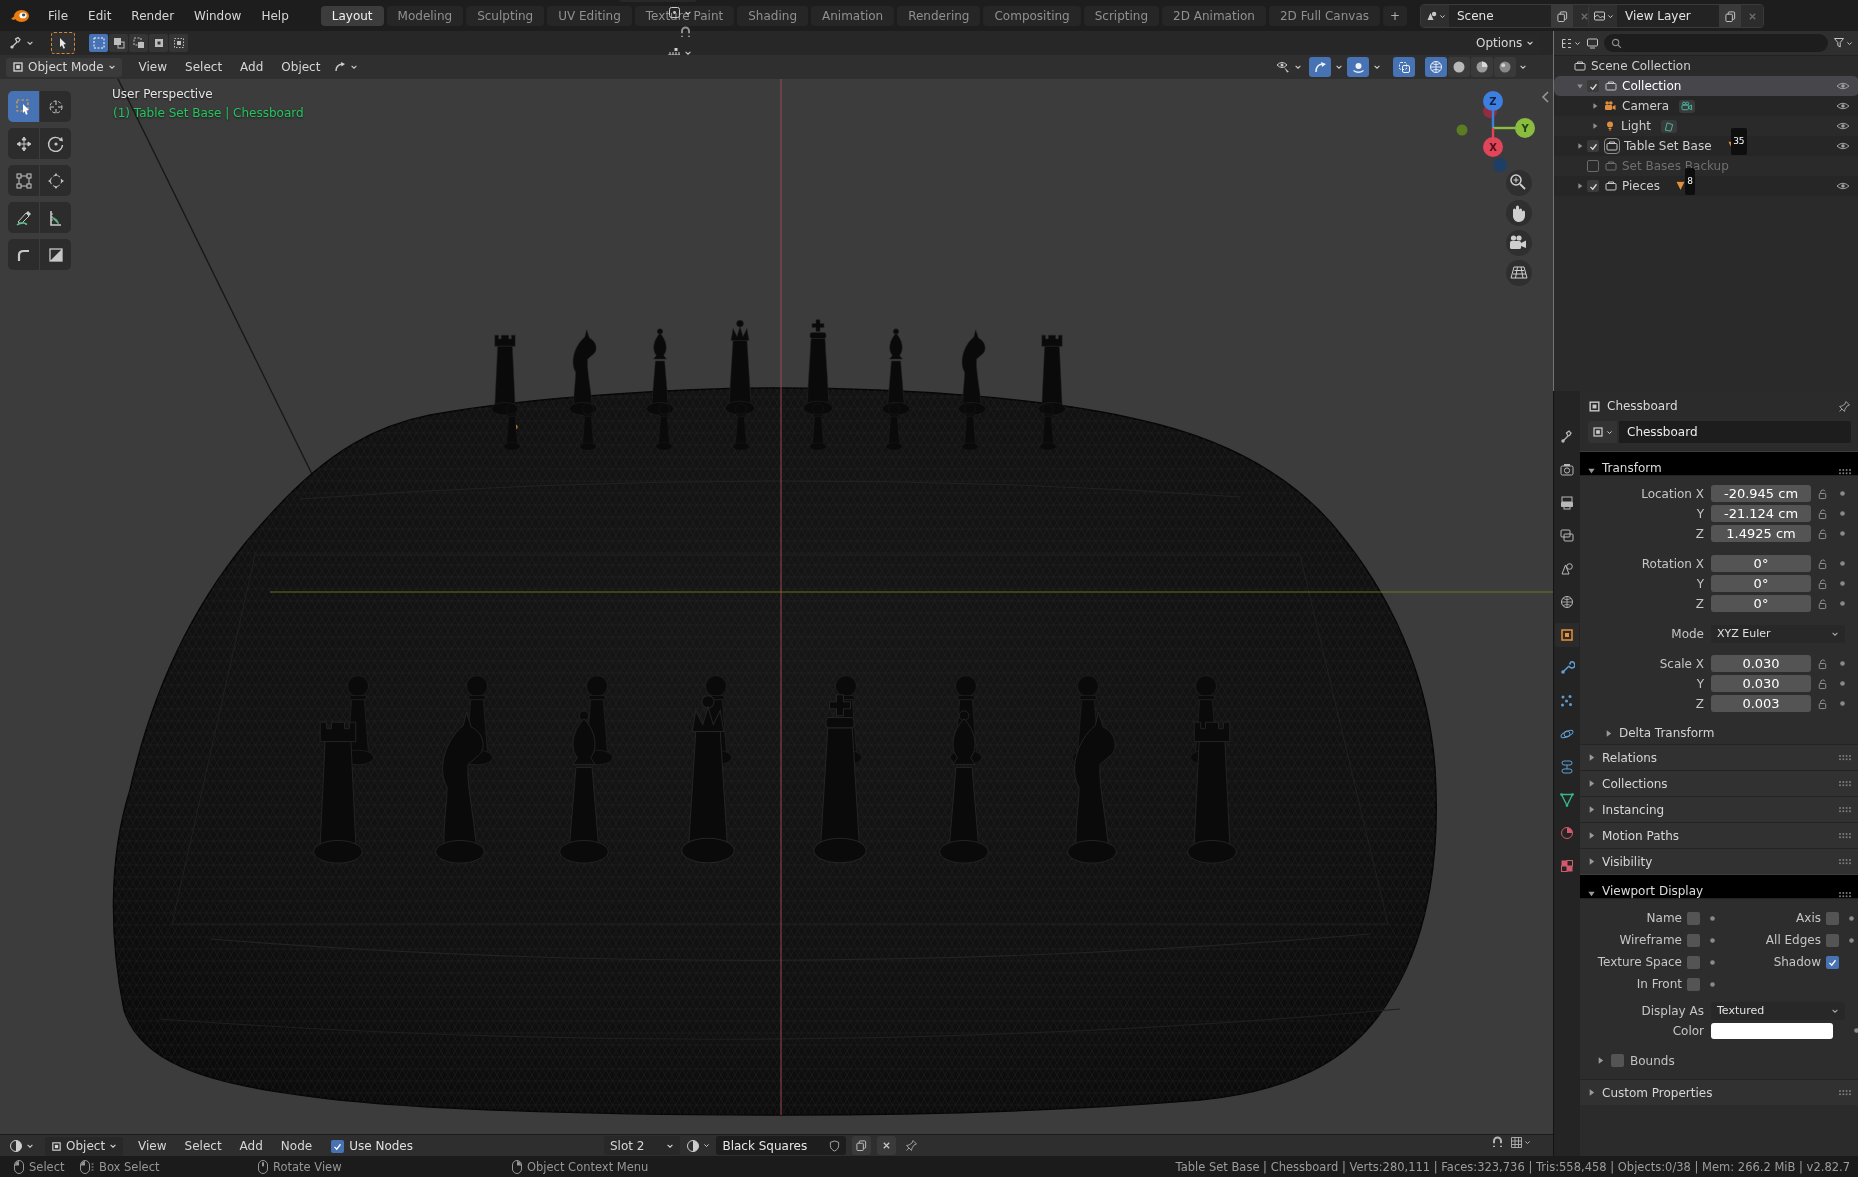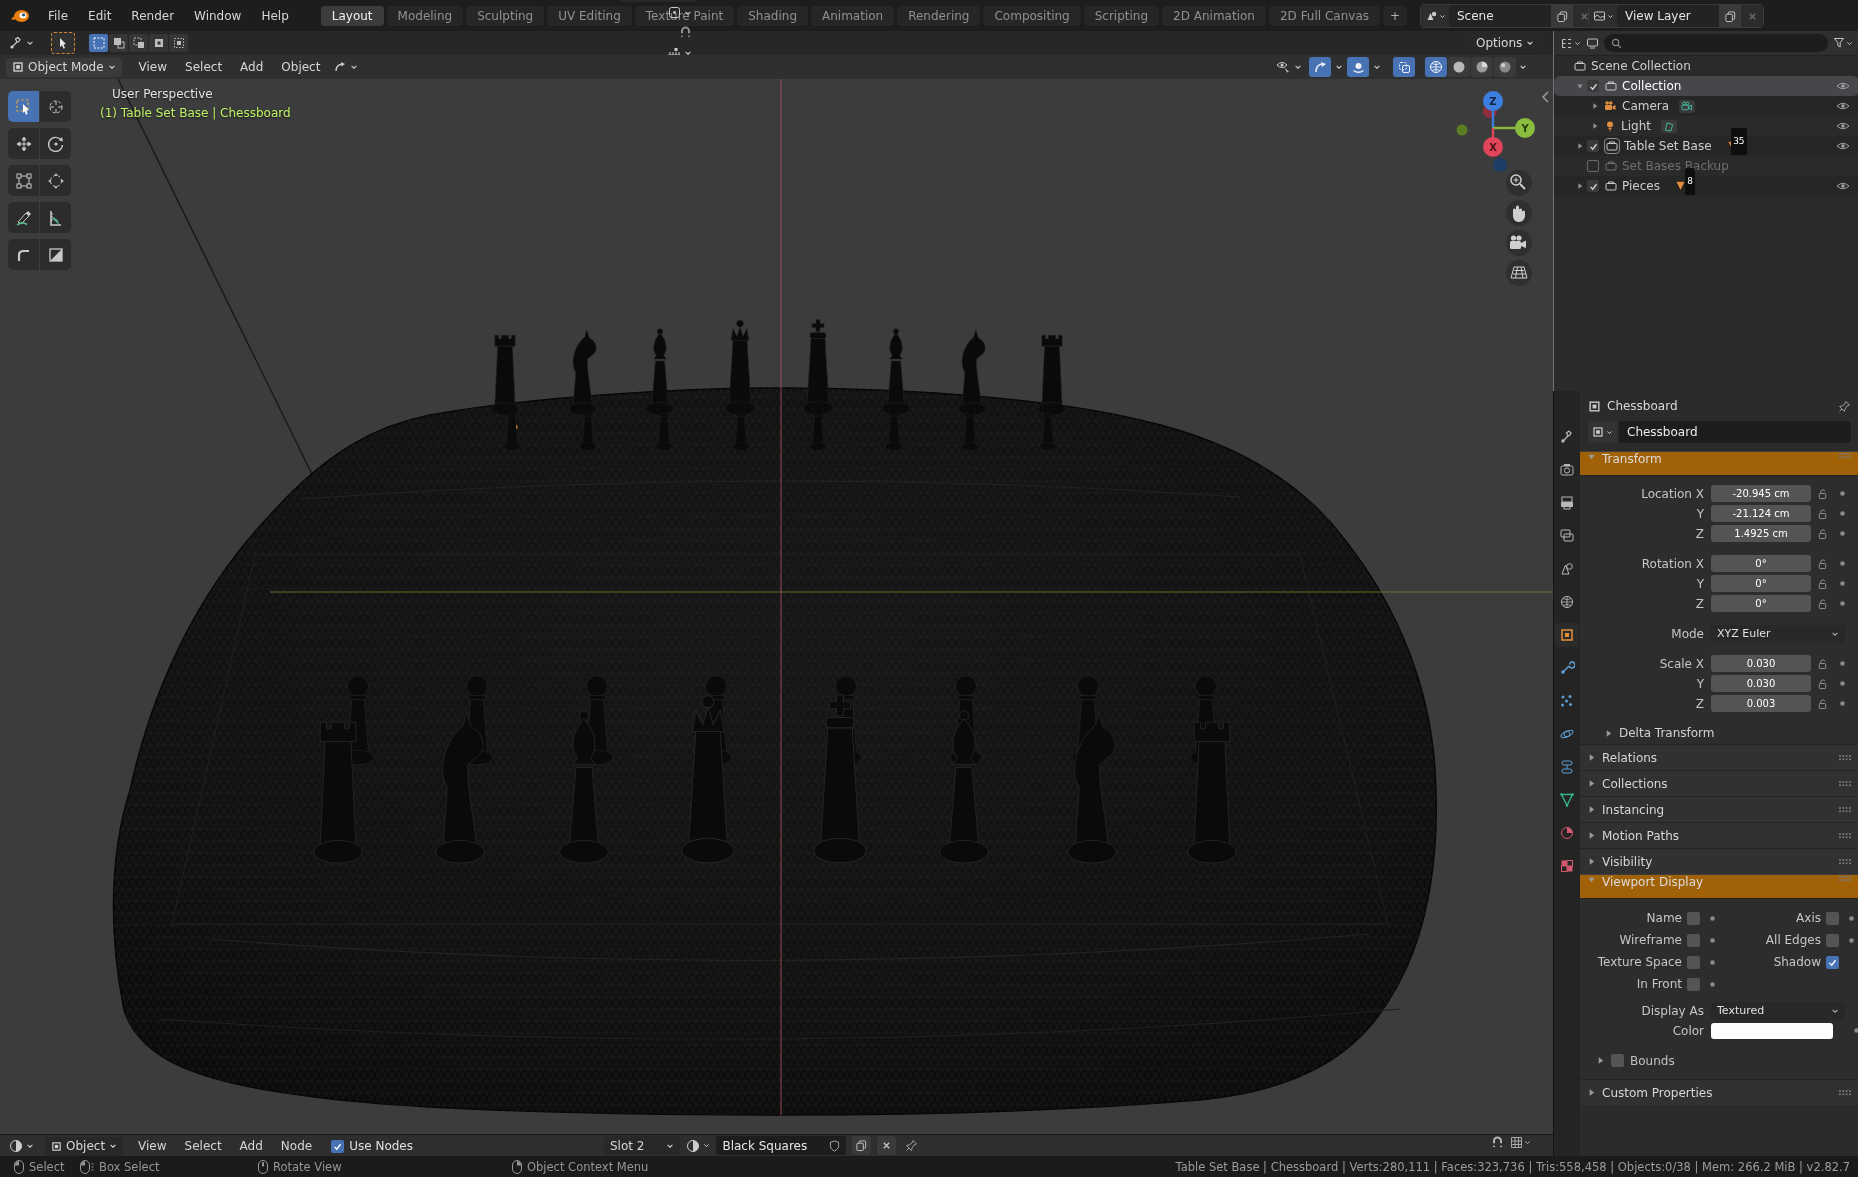--- a/index.html
+++ b/index.html
@@ -29,21 +29,21 @@
   .chip{display:flex;align-items:center;gap:4px;height:19px;padding:0 6px;border-radius:3px;background:#282828;color:#d8d8d8;}
   .toolbtn{width:22px;height:20px;border-radius:3px;display:flex;align-items:center;justify-content:center;color:#c5c5c5;background:#2e2e2e;}
   .toolbtn.on{background:#4772b3;color:#eef2f8;}
   .toolbtn.activeTool{border:1px dashed #d8862f;background:#303030;}
   .selmode{width:19px;height:18px;border-radius:2px;display:flex;align-items:center;justify-content:center;background:#353535;color:#bdbdbd;margin-right:1px;}
   .selmode.on{background:#4772b3;color:#fff;}
   .vgrp{display:flex;align-items:flex-end;gap:1px;margin-left:10px;flex-direction:column;}
   
   #viewport{left:0;top:79px;width:1553px;height:1055px;background:#3c3c3c;overflow:hidden;}
   #vp-text1{left:112px;top:8px;color:#e5e5e5;text-shadow:0 1px 2px rgba(0,0,0,.6);}
-  #vp-text2{left:100px;top:27px;color:#bef264;text-shadow:0 1px 2px rgba(0,0,0,.6);}
+  #vp-text2{left:113px;top:27px;color:#22c55e;text-shadow:0 1px 2px rgba(0,0,0,.6);}
   
   #vp-toolbar{left:8px;top:12px;display:flex;flex-direction:column;gap:6px;}
   .tcol{display:flex;gap:1px;}
   .tool{width:31px;height:31px;background:#2c2c2c;display:flex;align-items:center;justify-content:center;color:#cfcfcf;}
   .tool.on{background:#4772b3;color:#fff;}
   .tcol .tool:first-child{border-radius:5px 0 0 5px;}
   .tcol .tool:last-child{border-radius:0 5px 5px 0;}
   
   #outliner{left:1553px;top:31px;width:305px;height:360px;background:#2a2a2a;border-left:1px solid #737373;border-bottom:1px solid #141414;}
   #ol-header{height:24px;background:#2f2f2f;display:flex;align-items:center;padding:0 6px;gap:5px;border-bottom:1px solid #222;}
@@ -65,26 +65,26 @@
   #props{left:1553px;top:391px;width:305px;height:765px;background:#2b2b2b;border-left:1px solid #141414;display:flex;}
   #prop-tabs{width:26px;background:#242424;display:flex;flex-direction:column;align-items:center;padding-top:34px;gap:9px;flex:none;}
   .ptab{width:24px;height:24px;display:flex;align-items:center;justify-content:center;border-radius:3px 0 0 3px;}
   .ptab.active{background:#2b2b2b;}
   #prop-content{flex:1;display:flex;flex-direction:column;overflow:hidden;}
   #breadcrumb{height:30px;display:flex;align-items:center;padding:0 8px;gap:6px;color:#dadada;}
   #pin{margin-left:auto;color:#9a9a9a;}
   #namerow{height:22px;display:flex;align-items:center;margin:0 8px 8px 8px;gap:2px;}
   #namerow .nchip{height:22px;display:flex;align-items:center;background:#333;border-radius:3px 0 0 3px;padding:0 4px;gap:2px;color:#cfcfcf;}
   #namerow .nfield{flex:1;height:22px;background:#1d1d1d;border-radius:0 3px 3px 0;display:flex;align-items:center;padding:0 8px;color:#ececec;}
-  .ph{height:23px;background:#a16207;border-top:1px solid #3e3e3e;border-bottom:1px solid #232323;display:flex;align-items:flex-start;padding:0 7px;gap:6px;color:#dcdcdc;}
+  .ph{height:23px;background:#000000;border-top:1px solid #3e3e3e;border-bottom:1px solid #232323;display:flex;align-items:flex-end;padding:0 7px;gap:6px;color:#dcdcdc;}
   .ph .grip{margin-left:auto;color:#7c7c7c;}
   .pbody{background:#2d2d2d;padding:8px 0;}
   .trow{height:19px;display:flex;align-items:center;margin-bottom:1px;}
   .tlabel{width:124px;text-align:right;padding-right:7px;color:#c6c6c6;flex:none;}
-  .nf{width:100px;height:17px;background:#545454;border-radius:3px;color:#fff;font-size:10px;display:flex;align-items:center;justify-content:center;flex:none;}
+  .nf{width:100px;height:17px;background:#545454;border-radius:3px;color:#fff;font-size:13px;display:flex;align-items:center;justify-content:center;flex:none;}
   .ddf{width:122px;height:18px;background:#282828;border-radius:3px;color:#e0e0e0;font-size:11px;display:flex;align-items:center;padding:0 6px;flex:none;}
   .ddf .chv{margin-left:auto;color:#aaa;}
   .lockc{width:22px;display:flex;justify-content:center;color:#9a9a9a;flex:none;}
   .anidot{width:18px;display:flex;justify-content:center;color:#8a8a8a;flex:none;}
   .gap6{height:6px}.gap10{height:10px}
   .subrow{height:22px;display:flex;align-items:center;padding-left:24px;gap:6px;color:#d2d2d2;background:#2d2d2d;}
   .cpanel{height:25px;background:#313131;border-top:1px solid #242424;display:flex;align-items:center;padding:0 7px;gap:6px;color:#d6d6d6;}
   .cpanel .grip{margin-left:auto;color:#7c7c7c;}
   .vdrow{height:22px;display:flex;align-items:center;}
   .vdcol{width:139px;display:flex;align-items:center;justify-content:flex-end;gap:5px;color:#c6c6c6;}

